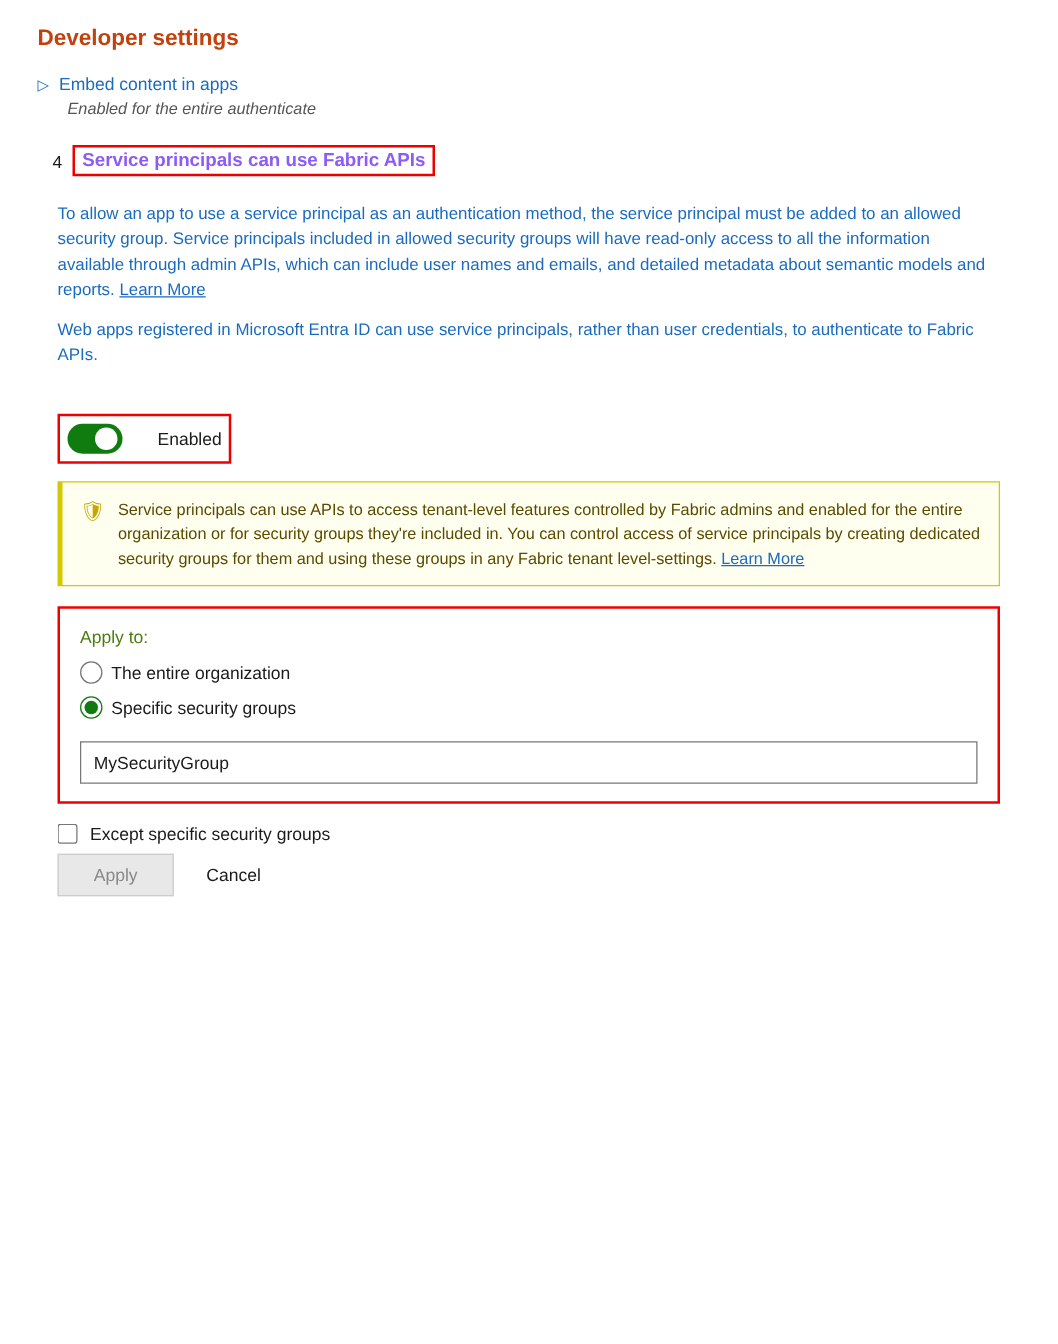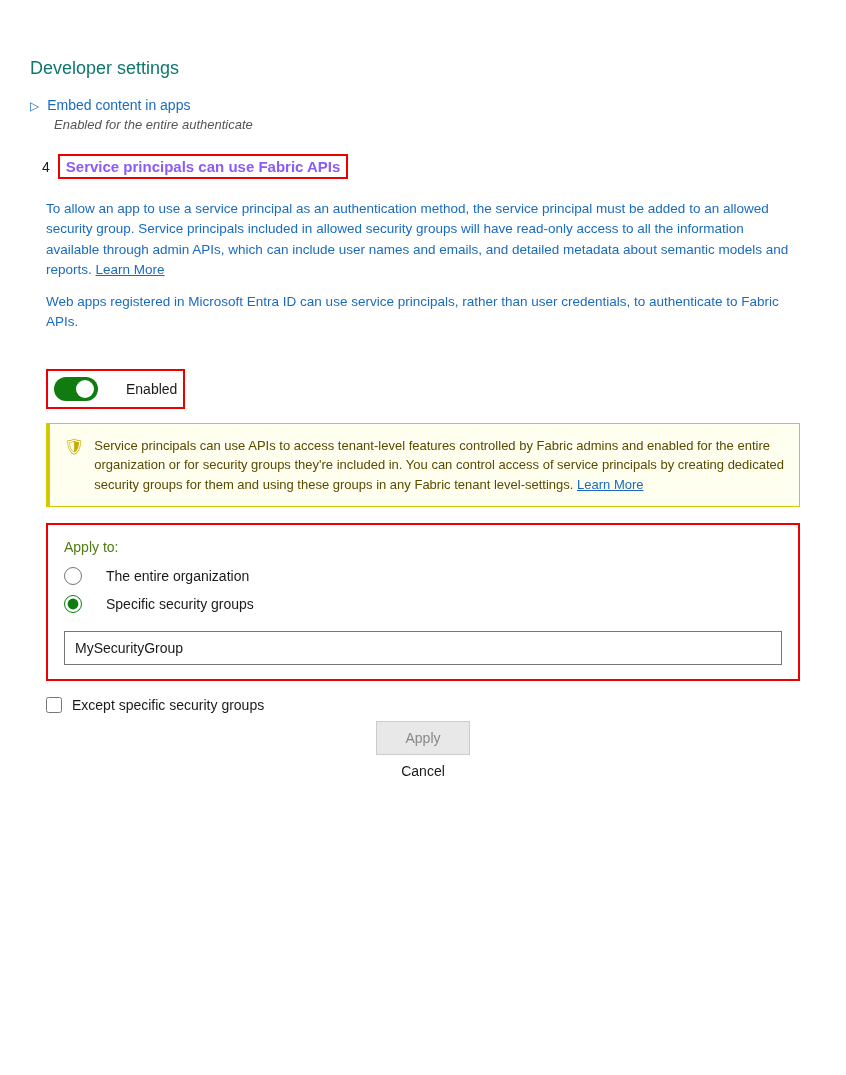--- a/index.html
+++ b/index.html
@@ -7,24 +7,23 @@
       font-family: 'Segoe UI', Arial, sans-serif;
       background: #ffffff;
       color: #333;
       font-size: 14px;
       padding: 20px 30px;
       max-width: 846px;
     }
 
     .page-title {
       font-size: 18px;
-      font-weight: 400;
-      color: #0f766e;
+      font-weight: 700;
+      color: #c2410c;
       margin-bottom: 18px;
-      margin-top: 38px;
     }
 
     .section-item {
       margin-bottom: 12px;
     }
 
     .section-header {
       display: flex;
       align-items: flex-start;
       gap: 8px;
@@ -168,21 +167,21 @@
     .apply-to-label {
       font-size: 14px;
       color: #4d7c0f;
       font-weight: 500;
       margin-bottom: 12px;
     }
 
     .radio-row {
       display: flex;
       align-items: center;
-      gap: 24px;
+      gap: 7px;
       margin-bottom: 10px;
       cursor: pointer;
     }
 
     .radio-input {
       width: 18px;
       height: 18px;
       accent-color: #107c10;
       cursor: pointer;
     }
@@ -217,22 +216,22 @@
     }
 
     .except-label {
       font-size: 14px;
       color: #1a1a1a;
     }
 
     .action-row {
       display: flex;
       align-items: center;
+      gap: 16px;
       margin: 8px 16px 16px 16px;
-      flex-direction: column;
     }
 
     .apply-btn {
       background: #e8e8e8;
       color: #888;
       border: 1px solid #ccc;
       padding: 8px 28px;
       font-size: 14px;
       cursor: default;
     }

